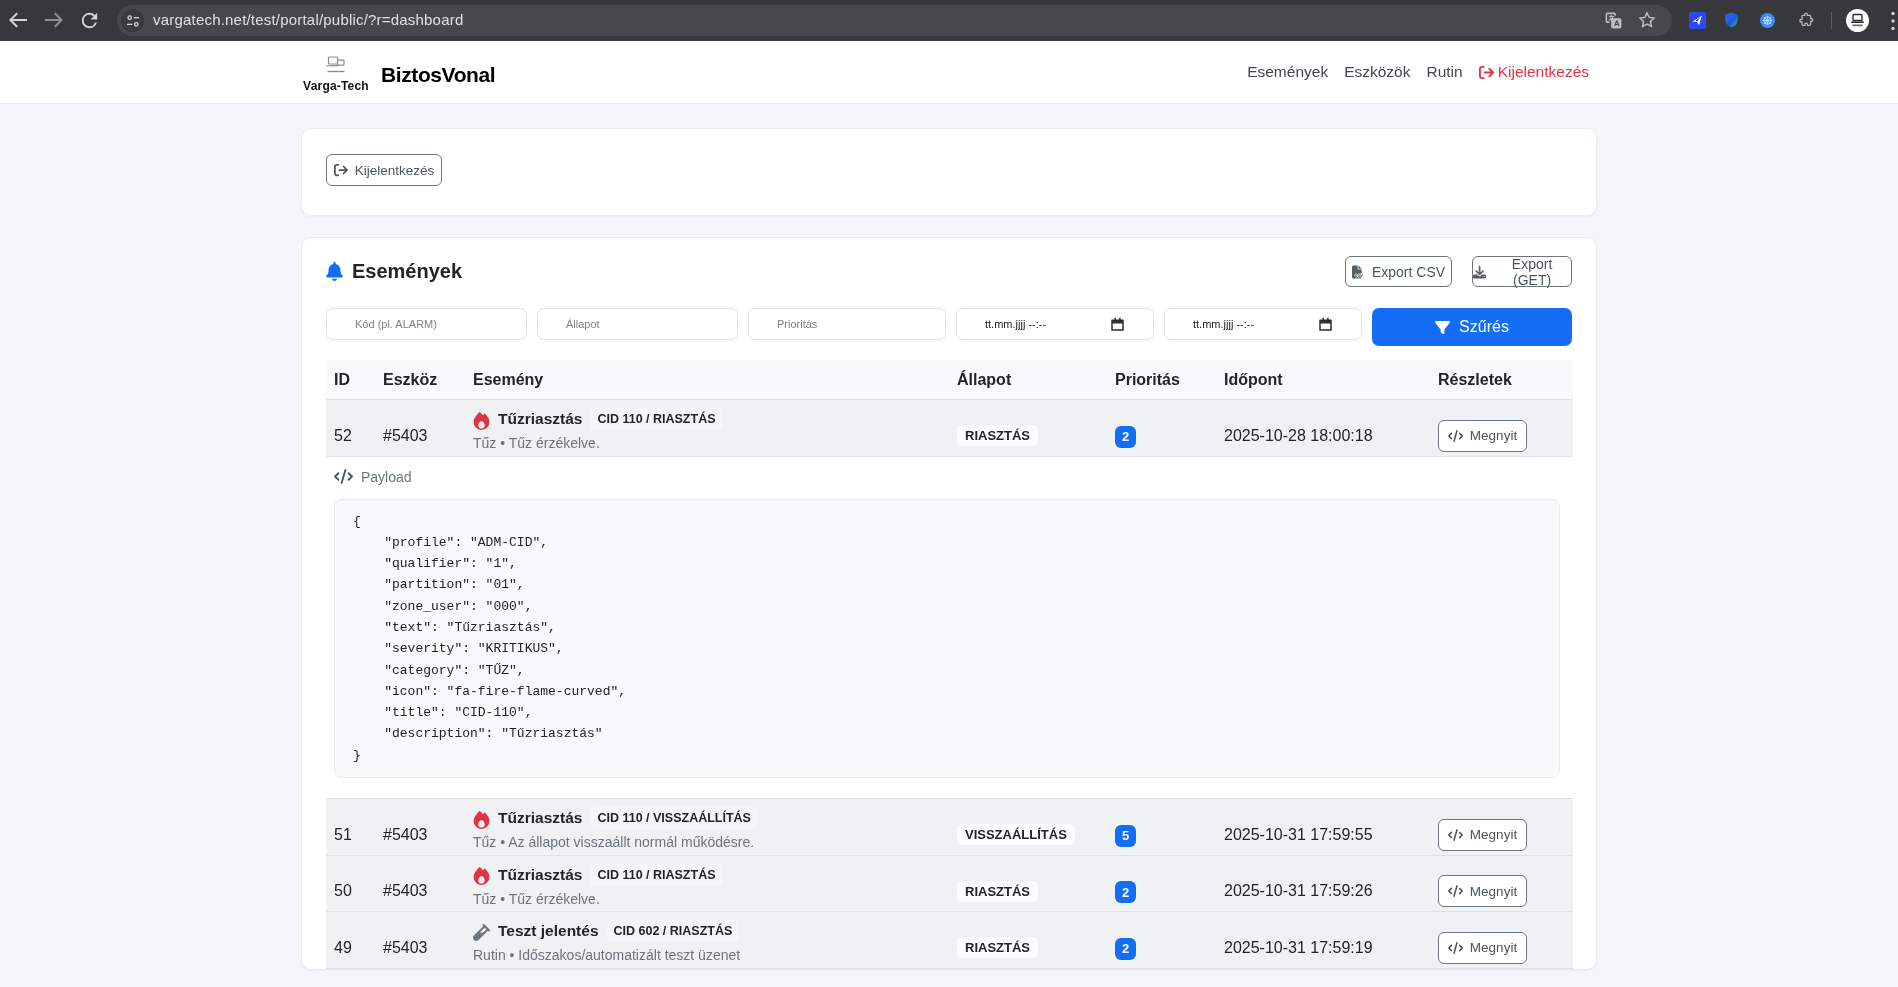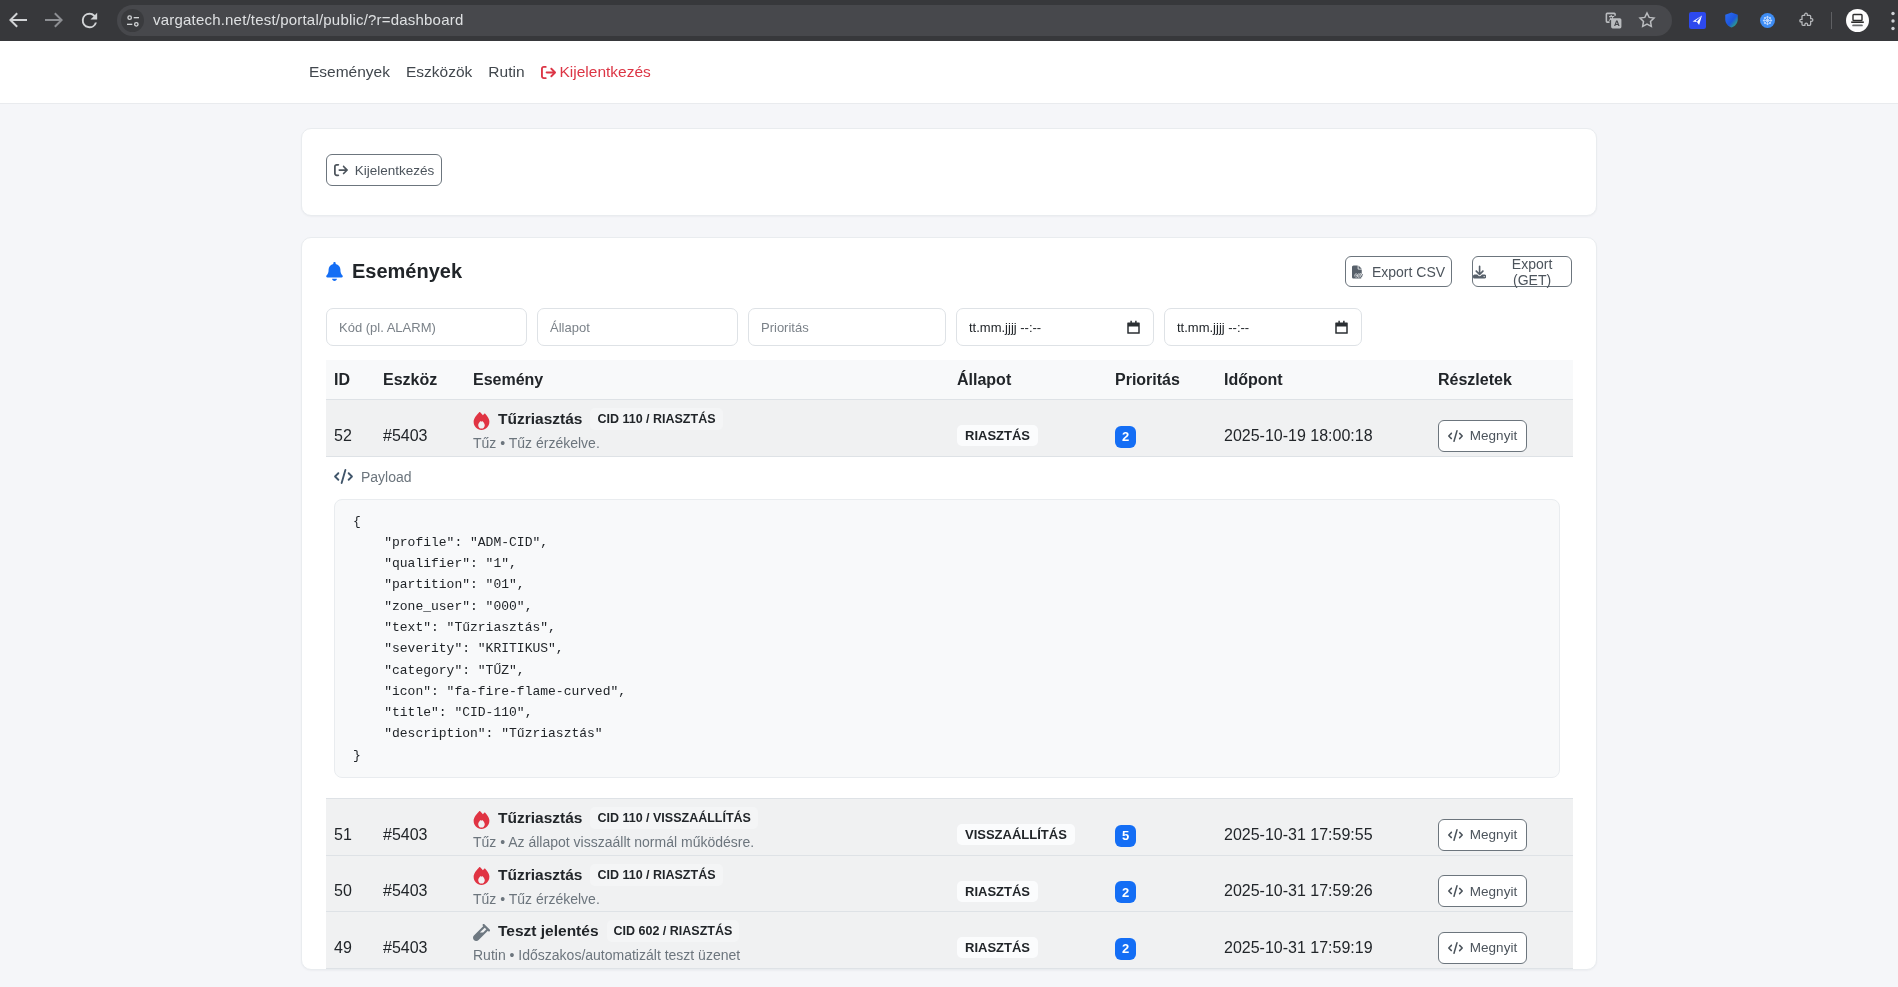--- a/index.html
+++ b/index.html
@@ -37,21 +37,21 @@
   .btn-out { display:inline-flex; align-items:center; justify-content:center; gap:7px; border:1px solid #6c757d; border-radius:6px;
              background:#fff; color:#4c545c; font-size:13.5px; padding:0; height:32px; font-family:inherit; }
   .card2 { margin-top:21px; padding:18px 24px 0 24px; overflow:hidden; }
   .c2head { display:flex; align-items:center; justify-content:space-between; }
   .c2title { display:flex; align-items:center; gap:9px; font-size:20px; font-weight:bold; }
   .c2btns { display:flex; gap:20px; }
   .btn-sm { height:31px; font-size:14px; }
 
   
   .filters { display:flex; gap:10px; margin-top:21px; }
-  .fi { height:38px; border:1px solid #dee2e6; border-radius:7px; font-size:13px; color:#7b8289; padding:0 12px;
+  .fi { height:32px; border:1px solid #dee2e6; border-radius:7px; font-size:11px; color:#7b8289; padding:0 28px;
         display:flex; align-items:center; background:#fff; }
   .fdate { color:#212529; justify-content:space-between; }
   .btn-primary { height:38px; border:none; border-radius:7px; background:#146ef5; color:#fff; font-size:16px;
                  display:flex; align-items:center; justify-content:center; gap:9px; }
 
   
   table { border-collapse:collapse; width:1247px; margin-top:14px; table-layout:fixed; }
   th { text-align:left; font-size:16px; line-height:21px; padding:9px 8px; background:#f8f9fa; border-bottom:1px solid #dee2e6; }
   td { padding:8px; font-size:16px; vertical-align:middle; border-bottom:1px solid #dee2e6; }
   td.ev { padding-top:8px; padding-bottom:4.5px; }
@@ -134,20 +134,34 @@
     </svg>
   <svg class="cbtn" style="left:1891px; top:11px;" width="4" height="20" viewBox="0 0 4 20" fill="#cfd1d4">
       <circle cx="2" cy="2.5" r="1.7"></circle>
       <circle cx="2" cy="10" r="1.7"></circle>
       <circle cx="2" cy="17.5" r="1.7"></circle>
     </svg>
 </div>
 
 <div class="navbar">
   <div class="navwrap">
+    <div class="brand">
+      <div class="logo">
+        <svg width="46" height="17" viewBox="0 0 46 17" style="margin-top:5px;">
+          <g fill="none" stroke="#8a8d90" stroke-width="1.2">
+            <rect x="15.5" y="1" width="9" height="7" rx="0.8"></rect>
+            <path d="M13.5 9.7h12"></path>
+            <rect x="24.5" y="4.2" width="6.5" height="5" rx="0.8" fill="#fff"></rect>
+            <path d="M14.5 15.5h17" stroke-width="1.4"></path>
+          </g>
+        </svg>
+        <div class="txt">Varga-Tech</div>
+      </div>
+      <div class="brandname">BiztosVonal</div>
+    </div>
     <div class="nav">
       <a>Események</a>
         <a>Eszközök</a>
         <a>Rutin</a>
       <a class="out"><svg width="15" height="15" viewBox="0 0 512 512" fill="#dc3545">
             <path d="M502.6 278.6c12.5-12.5 12.5-32.8 0-45.3l-128-128c-12.5-12.5-32.8-12.5-45.3 0s-12.5 32.8 0 45.3L402.7 224 192 224c-17.7 0-32 14.3-32 32s14.3 32 32 32l210.7 0-73.4 73.4c-12.5 12.5-12.5 32.8 0 45.3s32.8 12.5 45.3 0l128-128zM160 96c17.7 0 32-14.3 32-32s-14.3-32-32-32L96 32C43 32 0 75 0 128L0 384c0 53 43 96 96 96l64 0c17.7 0 32-14.3 32-32s-14.3-32-32-32l-64 0c-17.7 0-32-14.3-32-32l0-256c0-17.7 14.3-32 32-32l64 0z"></path>
           </svg>Kijelentkezés</a>
     </div>
   </div>
 </div>
@@ -185,20 +199,23 @@
       <div class="fi fdate" style="width:198px;">tt.mm.jjjj --:--
         <svg width="15" height="15" viewBox="0 0 24 24" fill="#2b2f33">
             <path d="M7 1h2.4v3H7zM14.6 1H17v3h-2.4zM3 4h18a1 1 0 0 1 1 1v16a1 1 0 0 1-1 1H3a1 1 0 0 1-1-1V5a1 1 0 0 1 1-1zm1.4 6.2V19.6h15.2V10.2H4.4z"></path>
           </svg>
       </div>
       <div class="fi fdate" style="width:198px;">tt.mm.jjjj --:--
         <svg width="15" height="15" viewBox="0 0 24 24" fill="#2b2f33">
             <path d="M7 1h2.4v3H7zM14.6 1H17v3h-2.4zM3 4h18a1 1 0 0 1 1 1v16a1 1 0 0 1-1 1H3a1 1 0 0 1-1-1V5a1 1 0 0 1 1-1zm1.4 6.2V19.6h15.2V10.2H4.4z"></path>
           </svg>
       </div>
+      <button class="btn-primary" style="width:200px;"><svg width="15" height="15" viewBox="0 0 512 512" fill="#fff">
+            <path d="M3.9 54.9C10.5 40.9 24.5 32 40 32H472c15.5 0 29.5 8.9 36.1 22.9s4.6 30.5-5.2 42.5L320 320.9V448c0 12.1-6.8 23.2-17.7 28.6s-23.8 4.3-33.5-3l-64-48c-8.1-6-12.8-15.5-12.8-25.6V320.9L9 97.3C-.7 85.4-2.8 68.8 3.9 54.9z"></path>
+          </svg>Szűrés</button>
     </div>
 
     <table>
       <colgroup>
           <col style="width:49px">
           <col style="width:90px">
           <col style="width:484px">
           <col style="width:158px">
           <col style="width:109px">
           <col style="width:214px">
@@ -224,21 +241,21 @@
                 <svg width="17" height="18" viewBox="0 0 448 512" style="flex:none;margin-top:3px;">
                   <path fill="#e03443" d="M159.3 5.4c7.8-7.3 19.9-7.2 27.7.1 27.6 25.9 53.5 53.8 77.7 84 11-14.4 23.5-30.1 37-42.9 7.9-7.4 20.1-7.4 28 .1 34.6 33 63.9 76.6 84.5 118 20.3 40.8 33.8 82.5 33.8 111.9C448 404.2 348.2 512 224 512 98.4 512 0 404.1 0 276.5c0-38.4 17.8-85.3 45.4-131.7 27.9-46.9 67.8-96.8 114-139.4zm76.1 275.2c-15.1-19.5-43.9-19.8-59.4-.6-28.5 35.3-44.8 65.3-44.8 95.8 0 56.6 41.7 96.2 92.8 96.2s92.8-39.7 92.8-96.2c0-22.8-11.1-49.2-30.6-77.6-7-10.2-15.2-20.7-24.4-31.3-7.4-8.6-18.9-8.7-26.4.3z"></path>
                 </svg>
                 <b>Tűzriasztás</b>
                 <span class="evbadge">CID 110 / RIASZTÁS</span>
               </div>
             <div class="evsub">Tűz • Tűz érzékelve.</div>
           </td>
           <td><span class="stbadge">RIASZTÁS</span></td>
           <td><span class="prio">2</span></td>
-          <td><span class="tstamp">2025-10-19 18:00:18</span></td>
+          <td><span class="tstamp">2025-10-28 18:00:18</span></td>
           <td><button class="btn-out megnyit"><svg width="15" height="12" viewBox="0 0 640 512" fill="#4c545c" style="margin-right:0px;">
                   <path d="M392.8 1.2c-17-4.9-34.7 5-39.6 22l-128 448c-4.9 17 5 34.7 22 39.6s34.7-5 39.6-22l128-448c4.9-17-5-34.7-22-39.6zm80.6 120.1c-12.5 12.5-12.5 32.8 0 45.3L562.7 256l-89.4 89.4c-12.5 12.5-12.5 32.8 0 45.3s32.8 12.5 45.3 0l112-112c12.5-12.5 12.5-32.8 0-45.3l-112-112c-12.5-12.5-32.8-12.5-45.3 0zm-306.7 0c-12.5-12.5-32.8-12.5-45.3 0l-112 112c-12.5 12.5-12.5 32.8 0 45.3l112 112c12.5 12.5 32.8 12.5 45.3 0s12.5-32.8 0-45.3L77.3 256l89.4-89.4c12.5-12.5 12.5-32.8 0-45.3z"></path>
                 </svg> Megnyit</button></td>
         </tr>
         <tr class="pl">
           <td colspan="7" style="padding:12px 8px 20px 8px;">
             <div class="pl-label"><svg width="19" height="15" viewBox="0 0 640 512" fill="#41566b">
                   <path d="M392.8 1.2c-17-4.9-34.7 5-39.6 22l-128 448c-4.9 17 5 34.7 22 39.6s34.7-5 39.6-22l128-448c4.9-17-5-34.7-22-39.6zm80.6 120.1c-12.5 12.5-12.5 32.8 0 45.3L562.7 256l-89.4 89.4c-12.5 12.5-12.5 32.8 0 45.3s32.8 12.5 45.3 0l112-112c12.5-12.5 12.5-32.8 0-45.3l-112-112c-12.5-12.5-32.8-12.5-45.3 0zm-306.7 0c-12.5-12.5-32.8-12.5-45.3 0l-112 112c-12.5 12.5-12.5 32.8 0 45.3l112 112c12.5 12.5 32.8 12.5 45.3 0s12.5-32.8 0-45.3L77.3 256l89.4-89.4c12.5-12.5 12.5-32.8 0-45.3z"></path>
                 </svg> Payload</div>
             <pre class="payload">{

